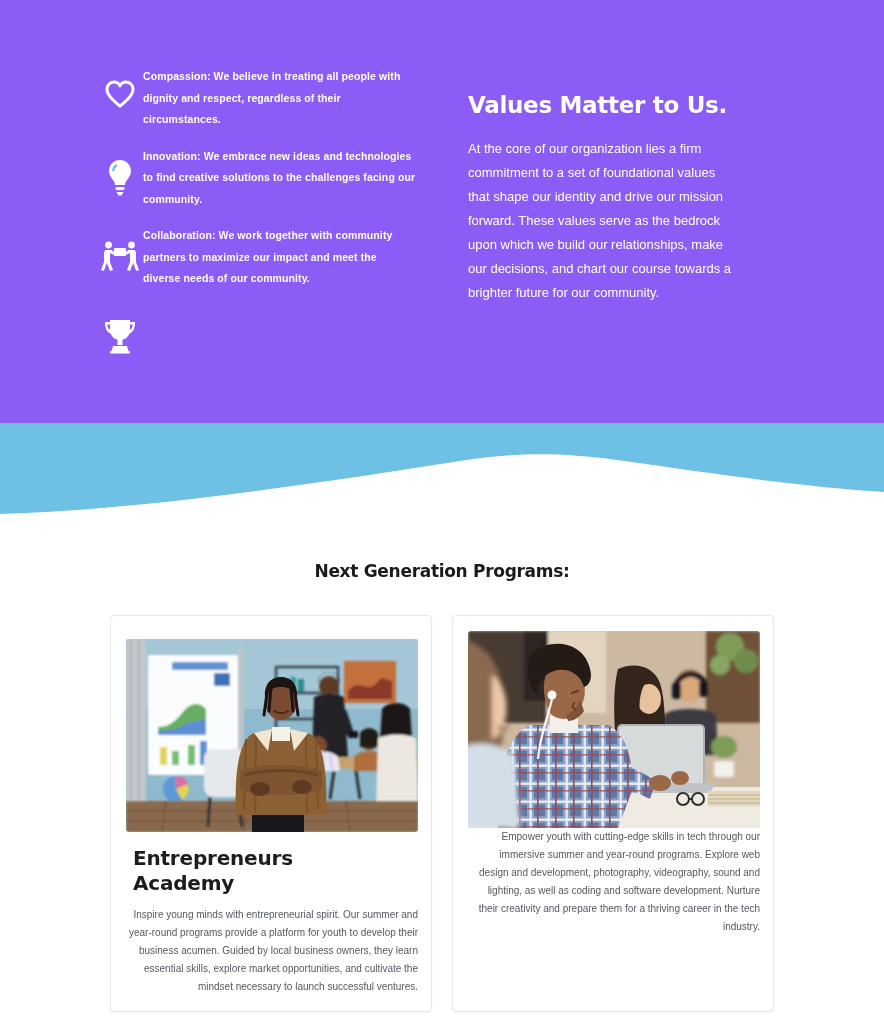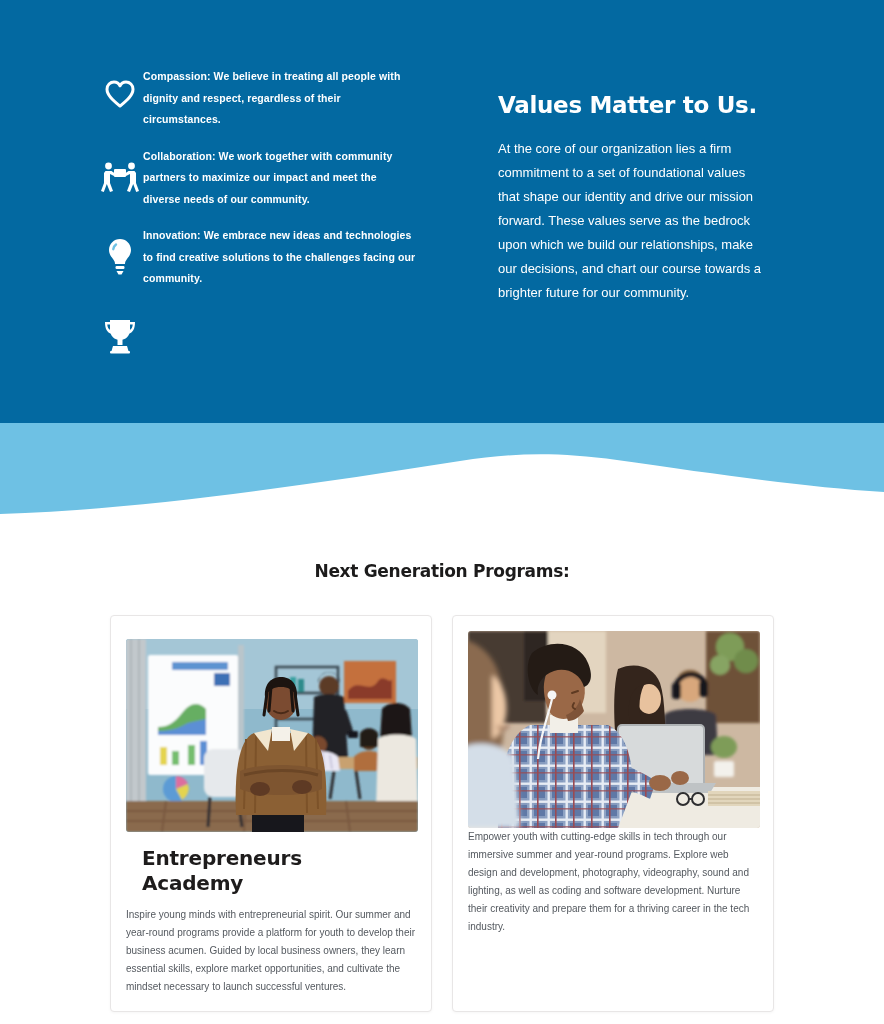--- a/index.html
+++ b/index.html
@@ -1,30 +1,30 @@
 <!DOCTYPE html>
 <html><head>
 <meta charset="utf-8">
 <style>
   html,body{margin:0;padding:0;}
   body{
     width:884px;height:1024px;overflow:hidden;background:#fff;
     font-family:"Liberation Sans",sans-serif;
   }
   
-  .hero{background:#0369a1;}
+  .hero{background:#8b5cf6;}
   .hero-inner{display:flex;padding:66px 0 0 100px;}
   .values-col{width:346px;}
   .value-item{display:flex;margin-bottom:15px;}
   .value-icon{width:40px;flex:none;display:flex;justify-content:center;align-items:flex-start;padding-top:13px;}
   .value-text{
     width:302px;font-size:10.5px;font-weight:bold;color:#fff;
     line-height:21.5px;letter-spacing:.1px;white-space:pre-line;margin-left:3px;
   }
-  .hero-right{width:312px;padding-top:26px;margin-left:52px;}
+  .hero-right{width:312px;padding-top:26px;margin-left:22px;}
   .values-heading{
     font-family:"DejaVu Sans",sans-serif;font-weight:700;font-size:23px;
     letter-spacing:-.3px;color:#fff;margin:0 0 19px;
   }
   .values-paragraph{font-size:13px;color:#fff;line-height:24px;white-space:pre-line;}
   .hero-pad{height:54px;}
   .wave{display:block;width:884px;height:95px;}
   
   .programs-heading{
     font-family:"DejaVu Sans",sans-serif;font-weight:700;font-size:17px;
@@ -33,74 +33,74 @@
   .cards{display:flex;justify-content:center;gap:20px;margin-top:29px;align-items:stretch;}
   .card{
     width:322px;box-sizing:border-box;background:#fff;border:1px solid #E8E6E6;
     border-radius:4px;padding:15px;box-shadow:0 1px 3px rgba(0,0,0,.04);
   }
   .photo{display:block;width:292px;border-radius:3px;overflow:hidden;}
   .photo svg{display:block;}
   .photo-offset{margin-top:8px;}
   .card-title{
     font-family:"DejaVu Sans",sans-serif;font-weight:700;font-size:20px;line-height:25px;
-    color:#1E1C1C;margin:14px 16px 10px;white-space:pre-line;letter-spacing:-.2px;
-  }
-  .card-desc{font-size:10px;color:#54595F;line-height:18px;width:292px;}
+    color:#1E1C1C;margin:14px 7px 10px;white-space:pre-line;letter-spacing:-.2px;
+  }
+  .card-desc{font-size:10px;color:#54595F;line-height:18px;width:292px;text-align:right;}
   .vicon{display:block;}
 </style>
 </head>
 <body>
 
 <section class="hero">
   <div class="hero-inner">
     <div class="values-col">
 
       <div class="value-item">
         <span class="value-icon">
           <svg class="vicon" width="32" height="30" viewBox="0 0 32 30">
             <path d="M16 27 C10 22 3 16.5 3 10.2 C3 6 6.2 3 10 3 C12.6 3 15 4.5 16 6.8 C17 4.5 19.4 3 22 3 C25.8 3 29 6 29 10.2 C29 16.5 22 22 16 27 Z" fill="none" stroke="#fff" stroke-width="3" stroke-linejoin="round" stroke-linecap="round"></path>
           </svg>
         </span>
         <div class="value-text">Compassion: We believe in treating all people with
 dignity and respect, regardless of their
 circumstances.</div>
+      </div>
+
+      <div class="value-item">
+        <span class="value-icon">
+          <svg class="vicon" width="24" height="38" viewBox="0 0 24 38">
+            <g fill="#fff">
+              <path d="M12 1 C18 1 23 5.8 23 12 C23 16 20.8 18.6 19 21 C17.8 22.6 17 24 17 26 L7 26 C7 24 6.2 22.6 5 21 C3.2 18.6 1 16 1 12 C1 5.8 6 1 12 1 Z"></path>
+              <rect x="7.5" y="28" width="9" height="3" rx="1.2"></rect>
+              <path d="M8.5 33 L15.5 33 L13.5 36.5 L10.5 36.5 Z"></path>
+            </g>
+            <path d="M8 6.5 C6.5 7.6 5.5 9.3 5.3 11.2" fill="none" stroke="#6EC1E4" stroke-width="2.4" stroke-linecap="round"></path>
+          </svg>
+        </span>
+        <div class="value-text">Innovation: We embrace new ideas and technologies
+to find creative solutions to the challenges facing our
+community.</div>
       </div>
 
       <div class="value-item">
         <span class="value-icon">
           <svg class="vicon" width="38" height="34" viewBox="0 0 38 34">
             <g fill="#fff">
               <circle cx="7.5" cy="7" r="3.4"></circle>
               <circle cx="30.5" cy="7" r="3.4"></circle>
               <rect x="13" y="10" width="12" height="8" rx="1"></rect>
               <path d="M4.5 12 L10.5 12 L14 14.5 L13 17 L9 15 L9 24 L12 32 L9 33 L5.8 25 L2.8 33 L0 32 L3 24 L3 14 Z"></path>
               <path d="M33.5 12 L27.5 12 L24 14.5 L25 17 L29 15 L29 24 L26 32 L29 33 L32.2 25 L35.2 33 L38 32 L35 24 L35 14 Z"></path>
             </g>
           </svg>
         </span>
         <div class="value-text">Collaboration: We work together with community
 partners to maximize our impact and meet the
 diverse needs of our community.</div>
-      </div>
-
-      <div class="value-item">
-        <span class="value-icon">
-          <svg class="vicon" width="24" height="38" viewBox="0 0 24 38">
-            <g fill="#fff">
-              <path d="M12 1 C18 1 23 5.8 23 12 C23 16 20.8 18.6 19 21 C17.8 22.6 17 24 17 26 L7 26 C7 24 6.2 22.6 5 21 C3.2 18.6 1 16 1 12 C1 5.8 6 1 12 1 Z"></path>
-              <rect x="7.5" y="28" width="9" height="3" rx="1.2"></rect>
-              <path d="M8.5 33 L15.5 33 L13.5 36.5 L10.5 36.5 Z"></path>
-            </g>
-            <path d="M8 6.5 C6.5 7.6 5.5 9.3 5.3 11.2" fill="none" stroke="#6EC1E4" stroke-width="2.4" stroke-linecap="round"></path>
-          </svg>
-        </span>
-        <div class="value-text">Innovation: We embrace new ideas and technologies
-to find creative solutions to the challenges facing our
-community.</div>
       </div>
 
       <div class="value-item">
         <span class="value-icon">
           <svg class="vicon" width="36" height="36" viewBox="0 0 36 36">
             <g fill="#fff">
               <path d="M8 2 L28 2 L28 12 C28 18 23.5 22 18 22 C12.5 22 8 18 8 12 Z"></path>
               <path d="M8 4 L3 4 C3 11 5 14.5 9.5 15.8 L8.6 12.2 C6.4 11.2 5.4 9 5.3 6.4 L8 6.4 Z"></path>
               <path d="M28 4 L33 4 C33 11 31 14.5 26.5 15.8 L27.4 12.2 C29.6 11.2 30.6 9 30.7 6.4 L28 6.4 Z"></path>
               <rect x="15.5" y="21" width="5" height="6"></rect>

